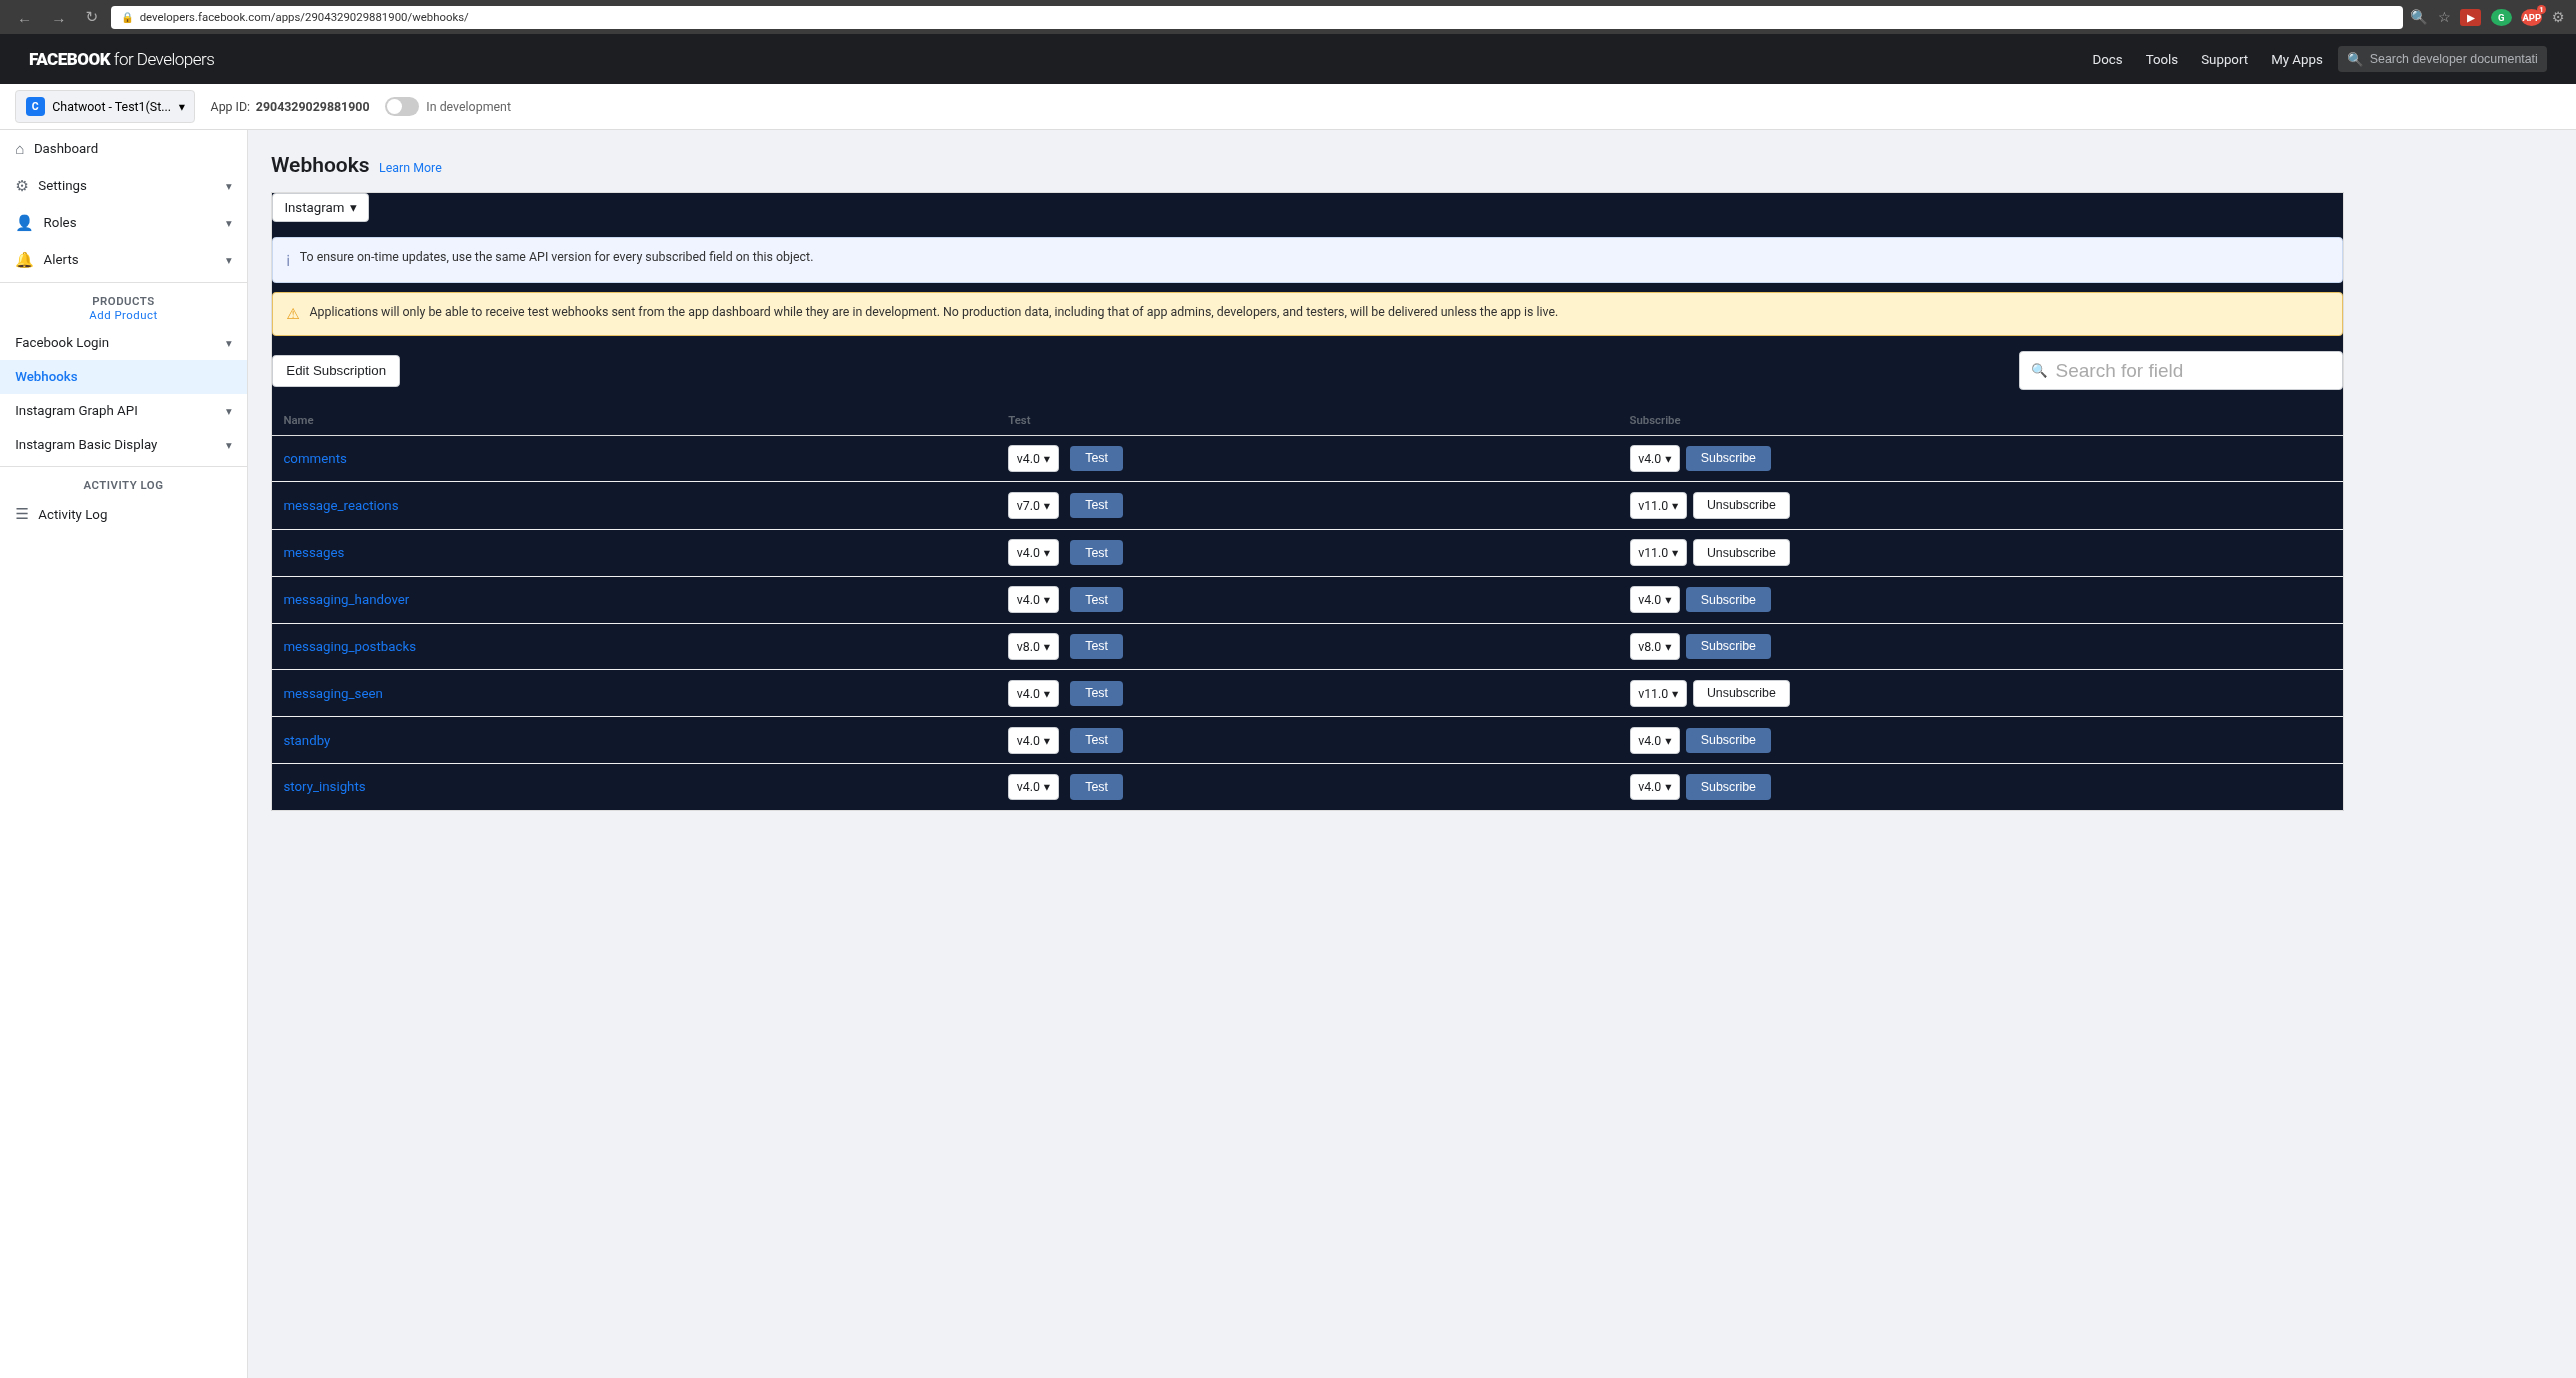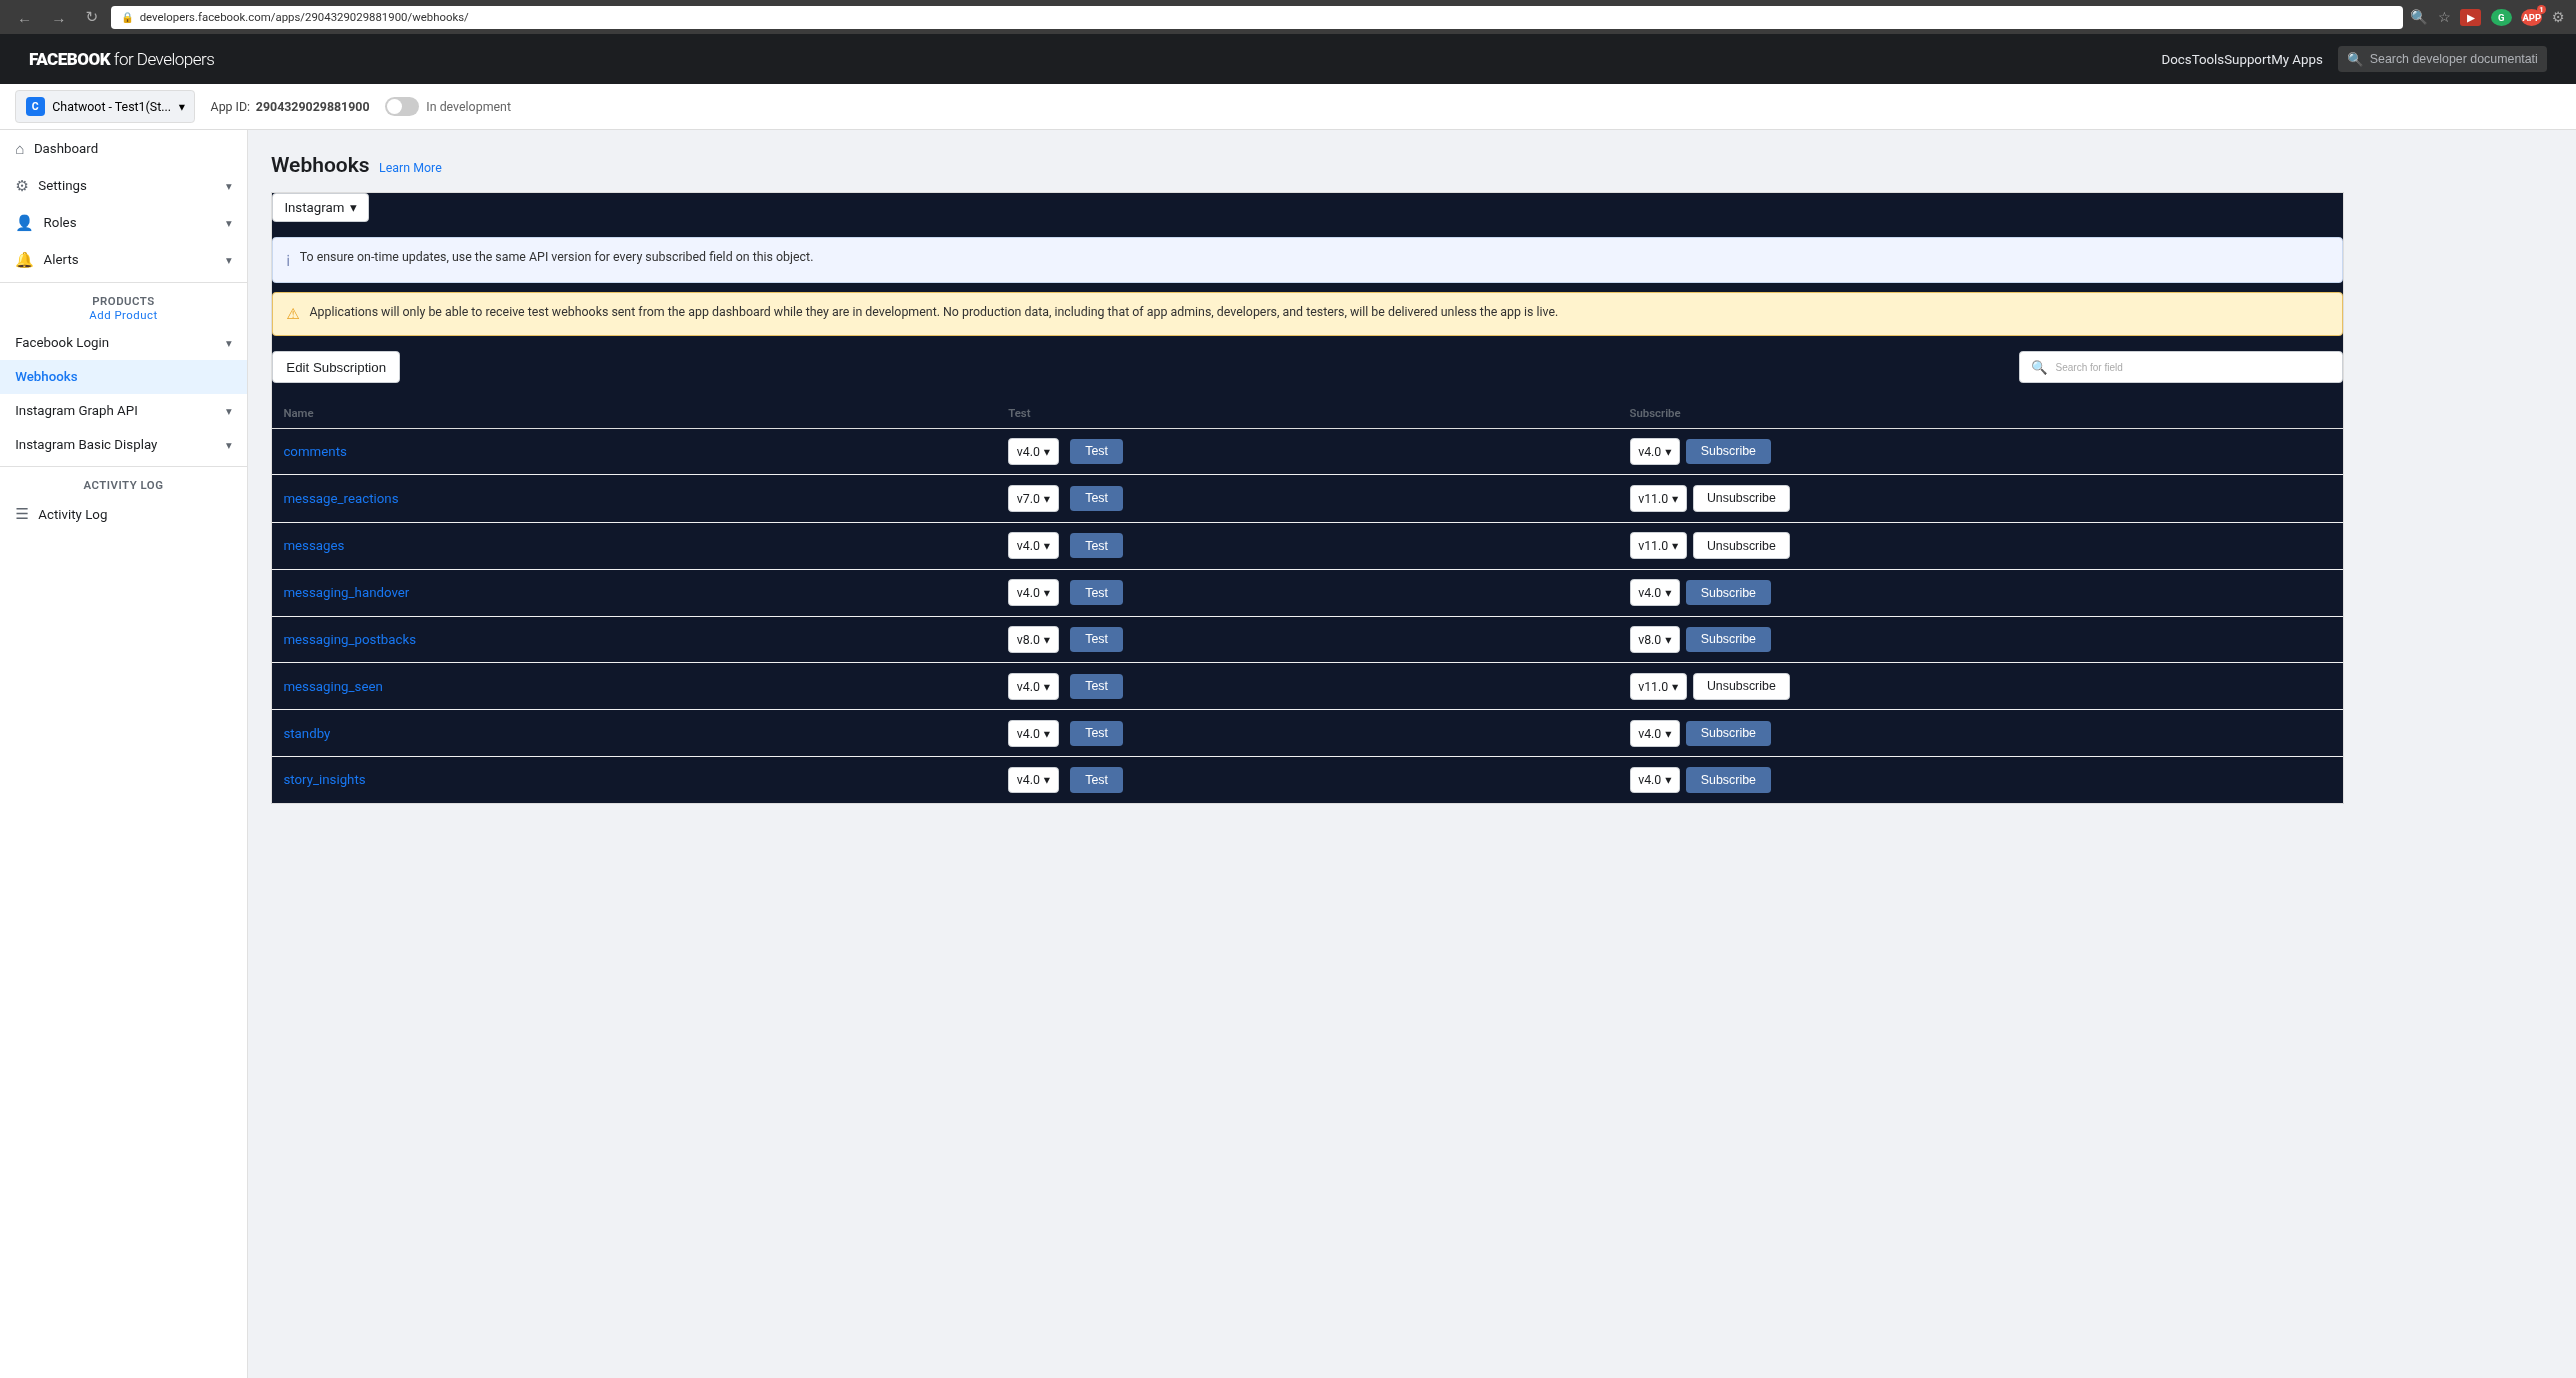--- a/index.html
+++ b/index.html
@@ -112,20 +112,21 @@
       font-size: 17px;
       font-weight: bold;
       letter-spacing: -0.5px;
       white-space: nowrap;
     }
     .fb-logo span { color: #fff; font-weight: 300; }
     .fb-header-spacer { flex: 1; }
     .fb-header-nav {
       display: flex;
       align-items: flex-start;
+      gap: 23px;
     }
     .fb-header-nav a {
       color: #e4e6ea;
       text-decoration: none;
       font-size: 13.3px;
     }
     .fb-search-box {
       display: flex;
       align-items: center;
       background: #3a3b3c;
@@ -382,21 +383,21 @@
       gap: 7.6px;
       border: 1px solid #ccd0d5;
       border-radius: 3.8px;
       padding: 7.6px 11.4px;
       background: #fff;
       min-width: 324px;
     }
     .search-field-box input {
       border: none;
       outline: none;
-      font-size: 10px;
+      font-size: 19px;
       color: #606770;
       width: 100%;
     }
     .search-field-box input::placeholder { color: #aaa; }
 
     
     .webhooks-table {
       width: 100%;
       border-collapse: collapse;
     }

